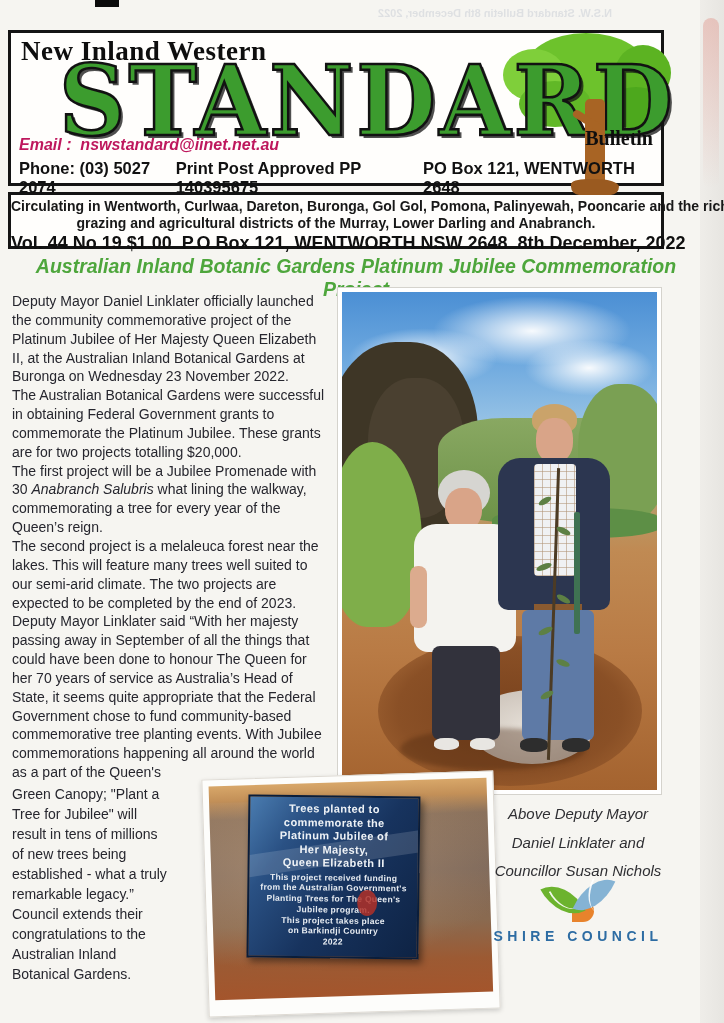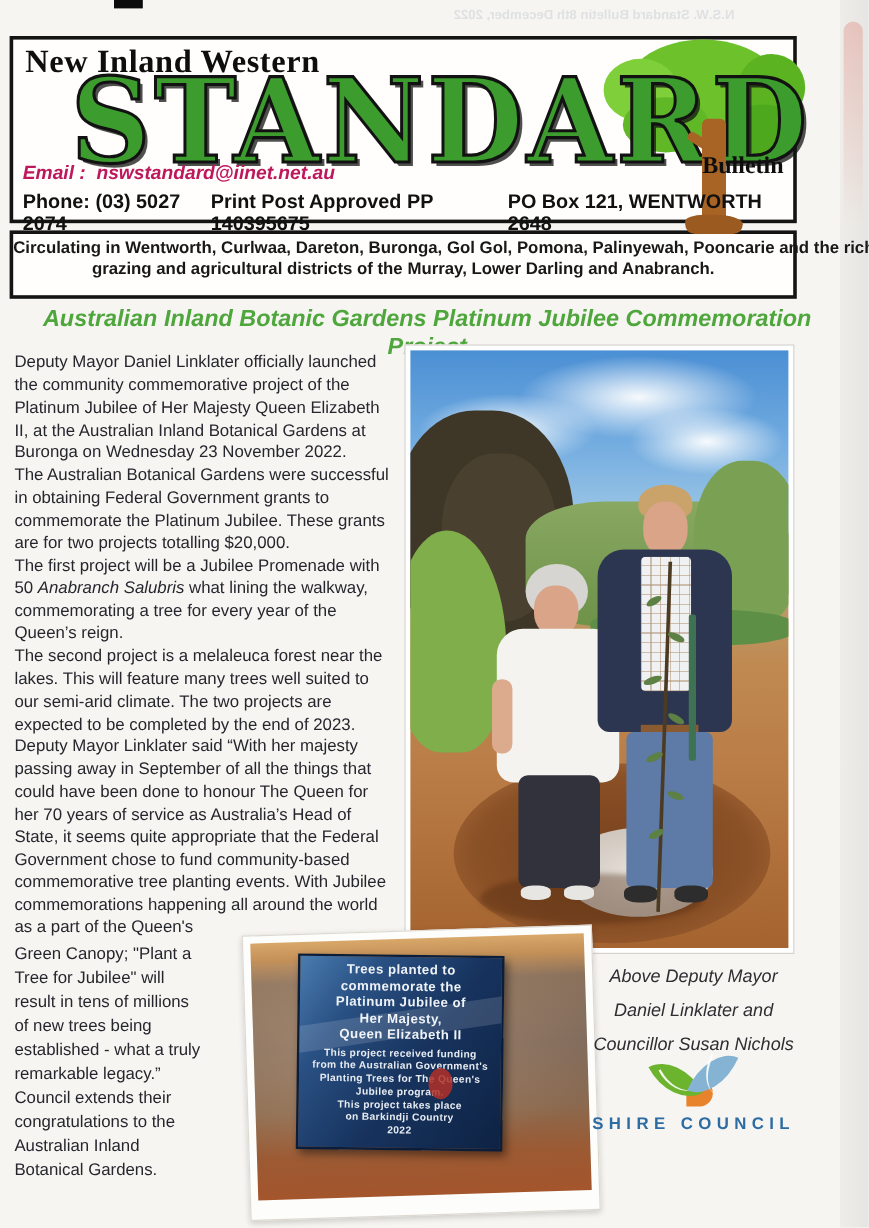--- a/index.html
+++ b/index.html
@@ -179,36 +179,37 @@
   <div class="abs phone-row">
     <span>Phone: (03) 5027 2074</span>
     <span>Print Post Approved  PP 140395675</span>
     <span>PO Box 121, WENTWORTH 2648</span>
   </div>
 </div>
 
 <div class="abs circ-box">
   <div class="circ-lines">Circulating in Wentworth, Curlwaa, Dareton, Buronga, Gol Gol, Pomona, Palinyewah, Pooncarie and the rich
 grazing and agricultural districts of the Murray, Lower Darling and Anabranch.</div>
+  <div class="vol-line">Vol. 44 No 19 $1.00  P.O Box 121, WENTWORTH NSW 2648  8th December, 2022</div>
 </div>
 
 <div class="abs headline">Australian Inland Botanic Gardens Platinum Jubilee Commemoration Project</div>
 
 <div class="abs article-a">
   <div>Deputy Mayor Daniel Linklater officially launched
 the community commemorative project of the
 Platinum Jubilee of Her Majesty Queen Elizabeth
 II, at the Australian Inland Botanical Gardens at
 Buronga on Wednesday 23 November 2022.
 The Australian Botanical Gardens were successful
 in obtaining Federal Government grants to
 commemorate the Platinum Jubilee. These grants
 are for two projects totalling $20,000.
 The first project will be a Jubilee Promenade with</div>
-  <div><span>50 </span><span class="italic">Anabranch Salubris</span><span> what lining the walkway,</span></div>
+  <div><span>30 </span><span class="italic">Anabranch Salubris</span><span> what lining the walkway,</span></div>
   <div>commemorating a tree for every year of the
 Queen’s reign.
 The second project is a melaleuca forest near the
 lakes. This will feature many trees well suited to
 our semi-arid climate. The two projects are
 expected to be completed by the end of 2023.
 Deputy Mayor Linklater said “With her majesty
 passing away in September of all the things that
 could have been done to honour The Queen for
 her 70 years of service as Australia’s Head of

